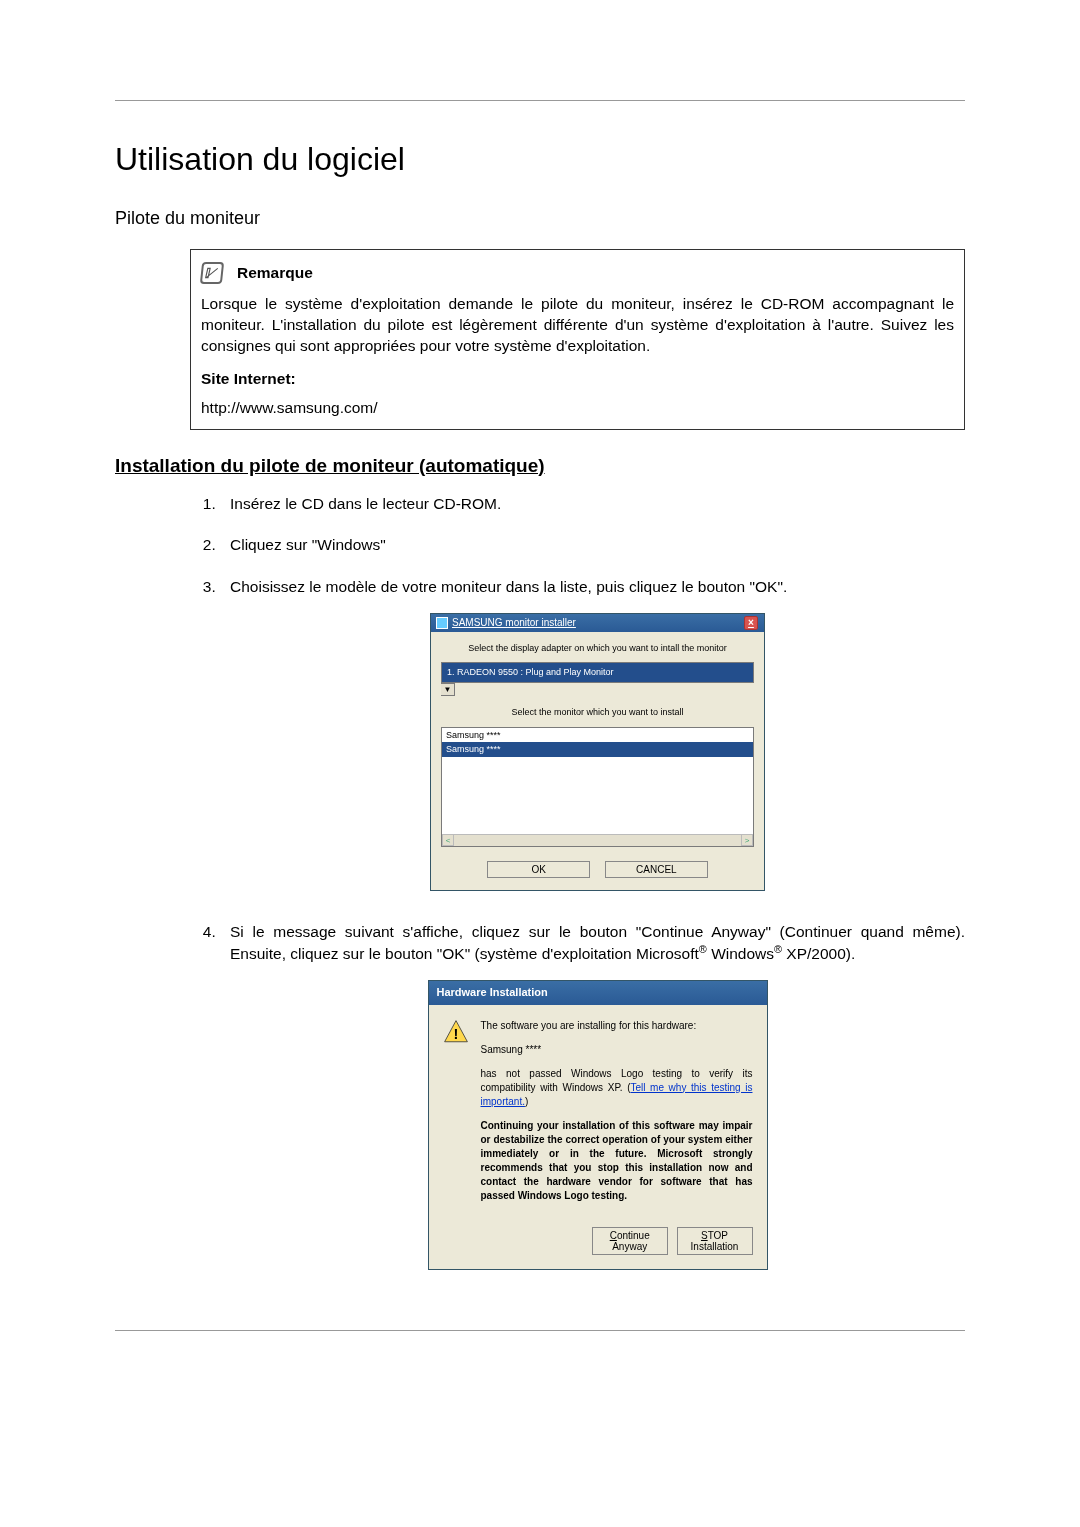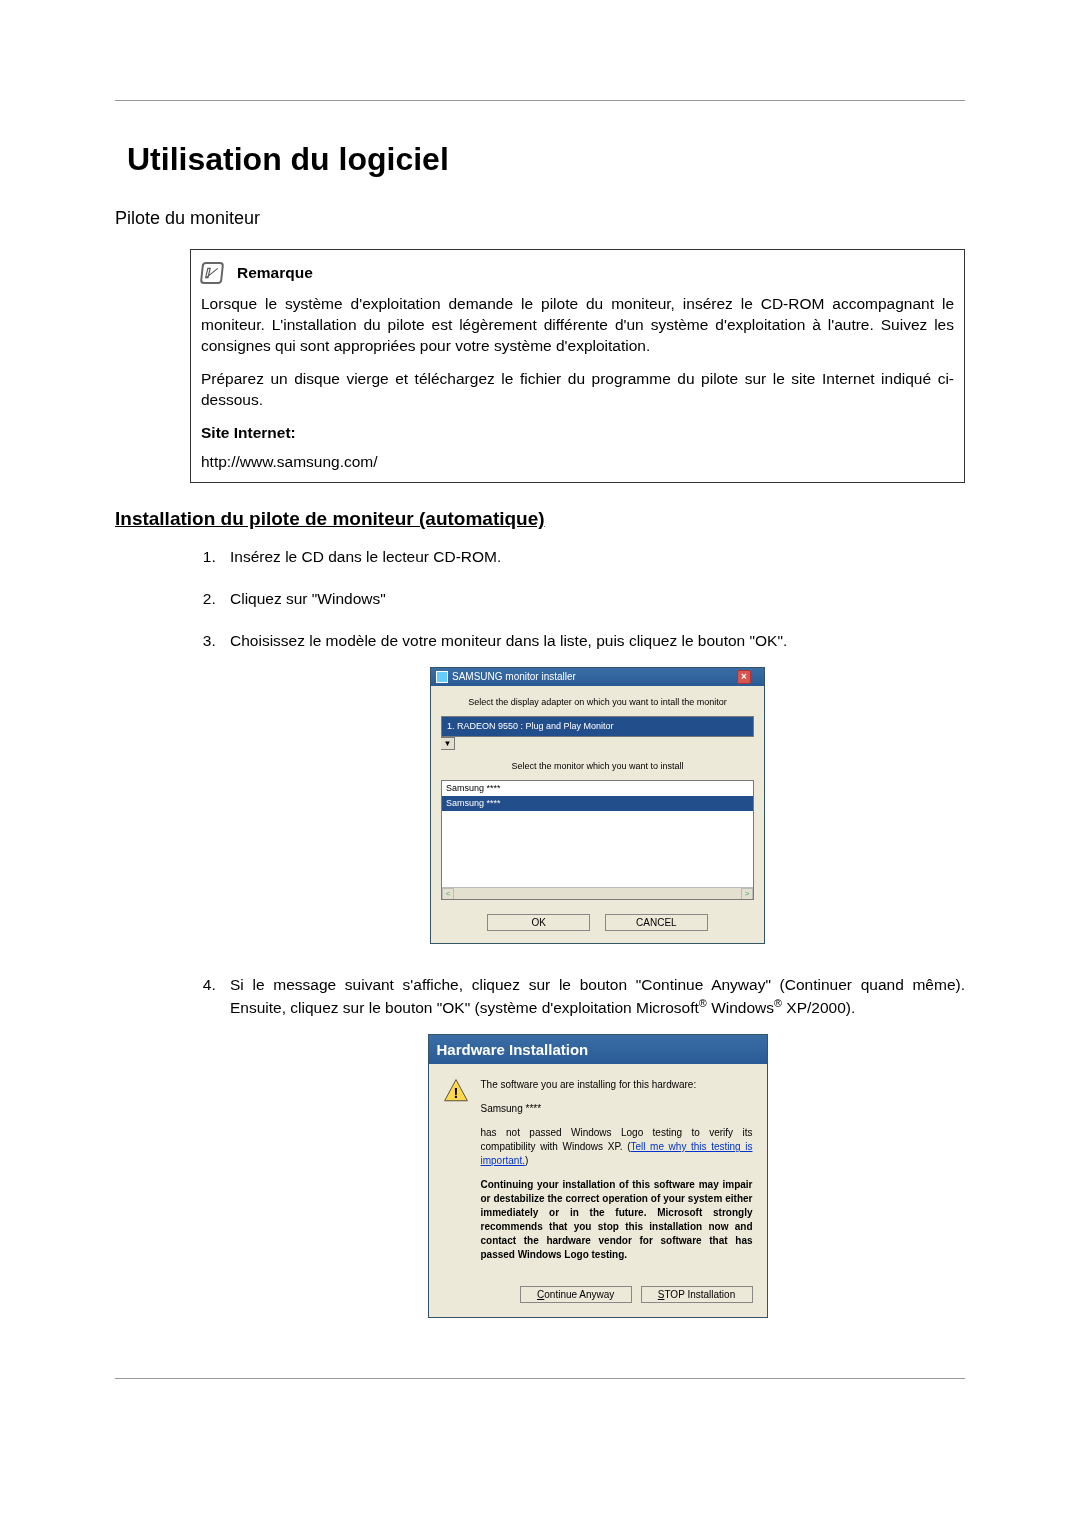--- a/index.html
+++ b/index.html
@@ -11,22 +11,22 @@
     color: #000;
     width: 1080px;
   }
   .page {
     padding: 100px 115px 60px 115px;
   }
   .rule-top { border-top: 1px solid #999; margin-bottom: 40px; }
   .rule-bottom { border-top: 1px solid #999; margin-top: 60px; }
   h1 {
     font-size: 32px;
-    font-weight: bold;
-    margin: 0 0 30px 12px;
+    font-weight: normal;
+    margin: 0 0 30px 0;
   }
   h2 {
     font-size: 18px;
     font-weight: normal;
     margin: 0 0 20px 0;
   }
   h3.sub {
     font-size: 19px;
     font-weight: bold;
     margin: 25px 0 16px 0;
@@ -76,22 +76,23 @@
     background: #ece9d8;
     font-family: Tahoma, Arial, sans-serif;
     font-size: 10px;
   }
   .dlg1 .titlebar {
     background: linear-gradient(#3a6ea5,#2a5a95);
     color: #fff;
     display: flex;
     align-items: center;
     justify-content: space-between;
-    padding: 2px 13px 2px 5px;
+    padding: 2px 6px 2px 5px;
     font-size: 10px;
+    text-decoration: underline;
   }
   .dlg1 .titlebar .tleft { display:flex; align-items:center; gap:4px; }
   .dlg1 .close-x {
     width: 14px; height: 14px;
     background: #d9534f;
     border: 1px solid #a33;
     color:#fff;
     display:flex; align-items:center; justify-content:center;
     font-size: 10px; font-weight:bold;
     border-radius: 2px;
@@ -135,35 +136,35 @@
     width: 340px;
     border: 1px solid #356;
     background: #ece9d8;
     font-family: Tahoma, Arial, sans-serif;
     font-size: 10px;
   }
   .dlg2 .titlebar {
     background: linear-gradient(#3a6ea5,#2a5a95);
     color:#fff; font-weight:bold;
     padding: 4px 8px;
-    font-size: 15px;
+    font-size: 11px;
   }
   .dlg2 .body { padding: 14px 14px 14px 14px; display:flex; gap:12px; }
   .dlg2 .warn-icon {
     width:26px; height:26px; flex-shrink:0;
   }
   .dlg2 .warn-icon svg { width:26px; height:26px; }
   .dlg2 .msg { font-size:10px; color:#000; }
   .dlg2 .msg p { margin:0 0 10px 0; }
   .dlg2 .msg .bold { font-weight:bold; }
   .dlg2 .msg a { color:#0033cc; text-decoration:underline; }
   .dlg2 .btnrow { text-align:right; padding: 0 14px 14px 0; }
   .dlg2 .btnrow button {
     font-size:10px; padding:2px 6px; margin-left:6px;
-    background:#ece9d8; border:1px solid #888; width:112px;
+    background:#ece9d8; border:1px solid #888; width:76px;
   }
   
   sup { font-size: 0.7em; }
 </style>
 </head>
 <body>
 
 <div class="page">
   <div class="rule-top"></div>
 
@@ -174,21 +175,20 @@
   <div class="notebox">
     <div class="note-head">
       <span class="note-icon">
         <svg viewBox="0 0 24 24">
             <path d="M3 20 L21 4 M4 4 L8 4 L6 20 L2 20 Z" stroke="#555" stroke-width="2" fill="none"></path>
           </svg>
       </span>
       <span class="bold-inline">Remarque</span>
     </div>
     <p>Lorsque le système d'exploitation demande le pilote du moniteur, insérez le CD-ROM accompagnant le moniteur. L'installation du pilote est légèrement différente d'un système d'exploitation à l'autre. Suivez les consignes qui sont appropriées pour votre système d'exploitation.</p>
-    <p>Préparez un disque vierge et téléchargez le fichier du programme du pilote sur le site Internet indiqué ci-dessous.</p>
     <p style="margin-bottom:8px;"><span class="bold-inline">Site Internet:</span></p>
     <p style="margin-bottom:0;">http://www.samsung.com/</p>
   </div>
 
   <h3 class="sub">Installation du pilote de moniteur (automatique)</h3>
 
   <ol class="steps">
     <li>Insérez le CD dans le lecteur CD-ROM.</li>
     <li>Cliquez sur "Windows"</li>
     <li>

